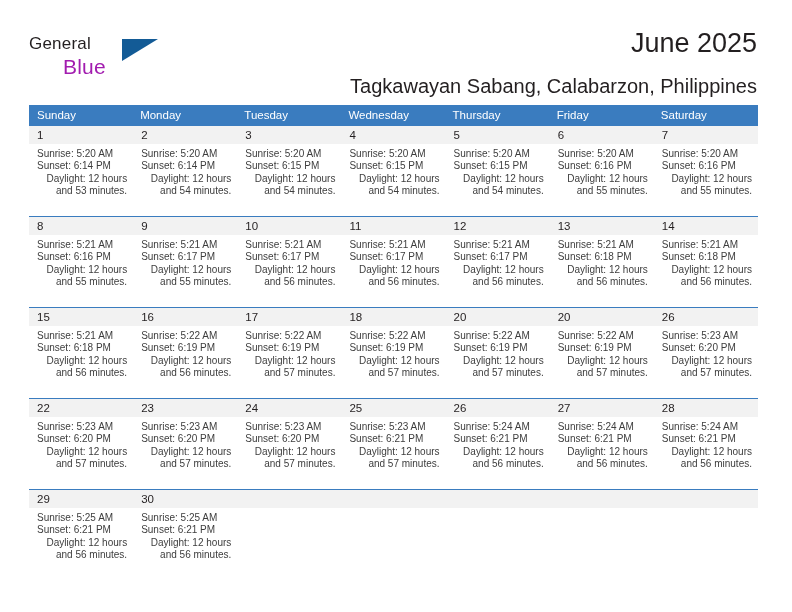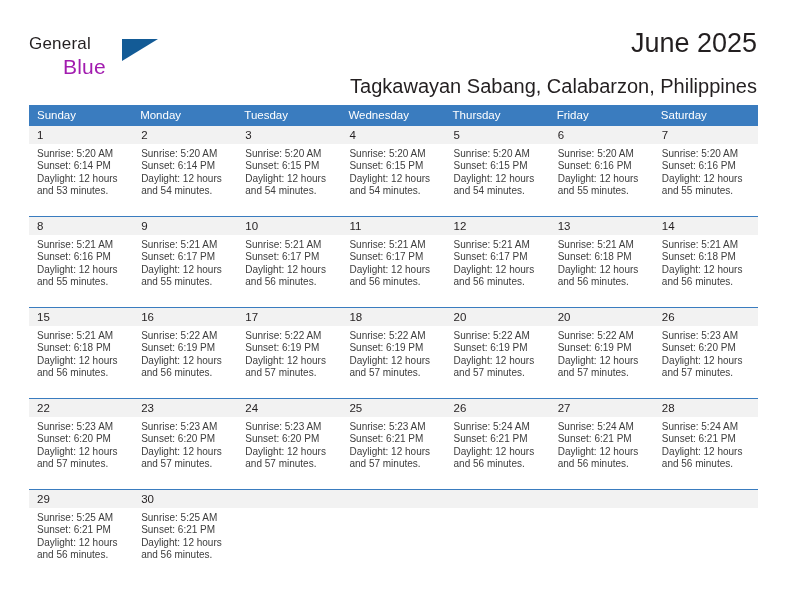--- a/index.html
+++ b/index.html
@@ -136,20 +136,21 @@
     font-size: 10px;
     line-height: 12.4px;
     color: #3d3d3d;
     font-family: "Liberation Sans", sans-serif;
   }
   .day-info div {
     white-space: nowrap;
   }
   .day-info .daylight {
     white-space: normal;
+    text-align: right;
   }
 </style>
 </head>
 <body>
 
 <div class="page">
 
   <div class="header">
 
     <div class="logo">

